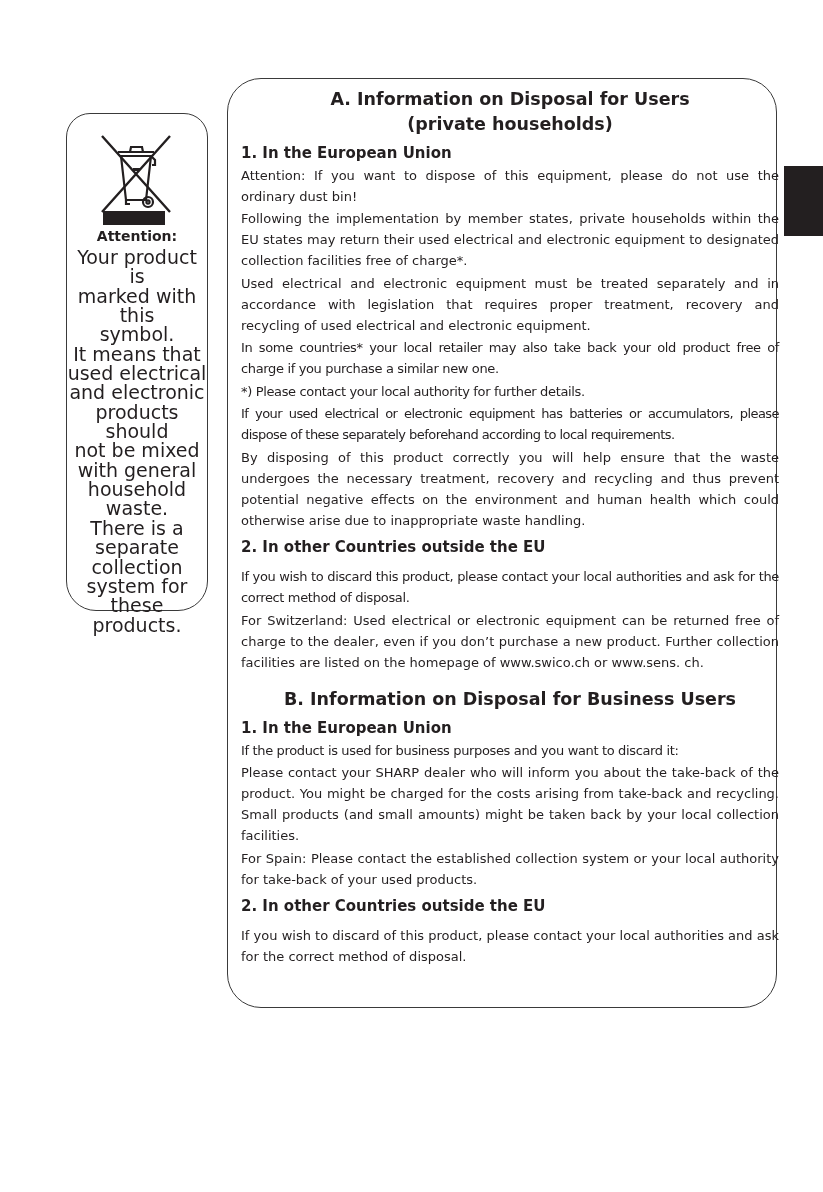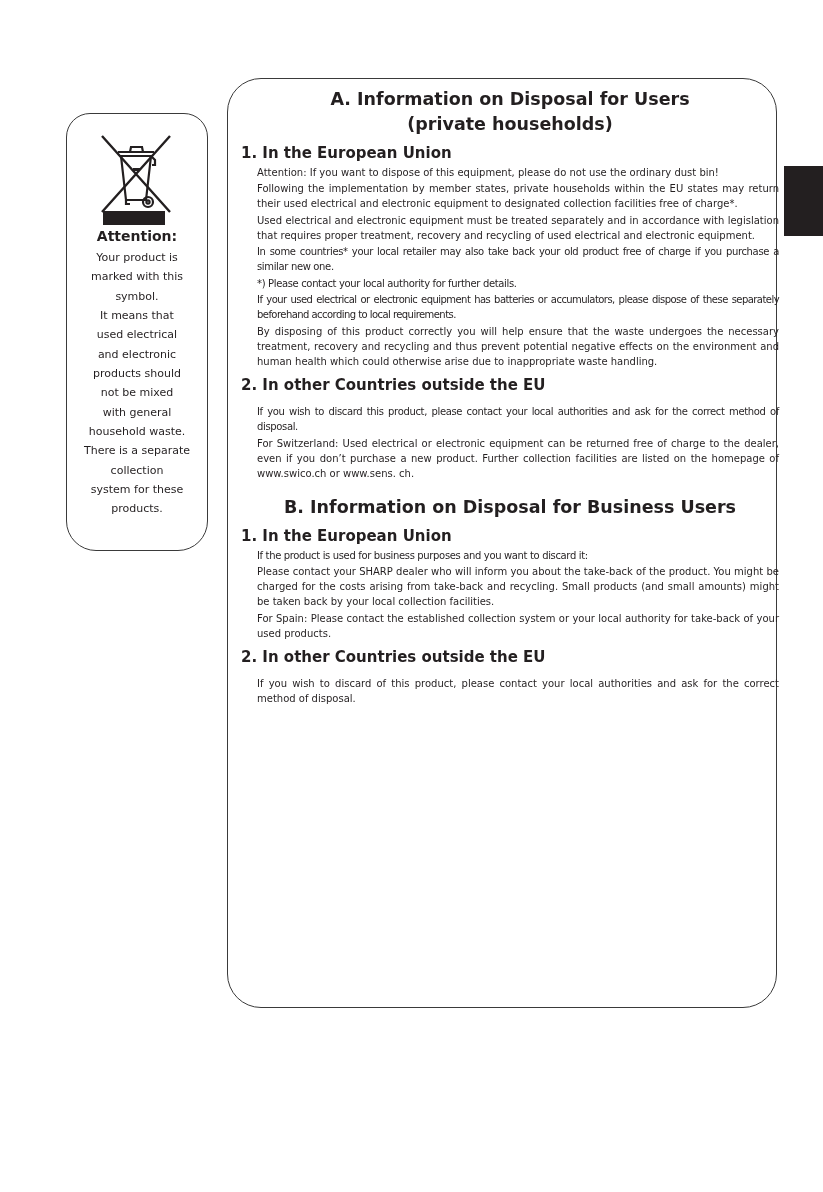--- a/index.html
+++ b/index.html
@@ -1,36 +1,36 @@
 <!DOCTYPE html>
 <html><head>
   <meta charset="utf-8">
   <style>
     html, body { margin: 0; padding: 0; background: #ffffff; }
     body { width: 823px; height: 1192px; position: relative; overflow: hidden; color: #231f20; font-family: "DejaVu Sans", "Liberation Sans", sans-serif; }
 
     .side-box {
-      position: absolute; left: 66px; top: 113px; width: 142px; height: 438px;
+      position: absolute; left: 66px; top: 113px; width: 142px; height: 498px;
       border: 1.3px solid #3a3a3a; border-radius: 24px 24px 30px 30px; box-sizing: border-box;
     }
     .weee-icon { position: absolute; left: 29px; top: 20px; width: 80px; height: 82px; }
     .black-bar { position: absolute; left: 36px; top: 97px; width: 62px; height: 14px; background: #231f20; }
     .side-title { position: absolute; left: 0; top: 114px; width: 100%; text-align: center; font-weight: bold; font-size: 14px; }
-    .side-text { position: absolute; left: 0; top: 134px; width: 100%; text-align: center; font-size: 11px; line-height: 19.35px; }
+    .side-text { position: absolute; left: 0; top: 134px; width: 100%; text-align: center; font-size: 19px; line-height: 19.35px; }
     .side-text span { display: block; }
 
     .main-box {
       position: absolute; left: 227px; top: 78px; width: 550px; height: 930px;
       border: 1.3px solid #3a3a3a; border-radius: 34px; box-sizing: border-box;
     }
     .content { position: absolute; left: 229px; top: 87px; width: 538px; font-size: 13.4px; padding-left: 12px; }
     .title { text-align: center; font-weight: bold; font-size: 17.5px; line-height: 25px; }
     .title-b { margin-top: 14px; }
     .subhead { font-weight: bold; font-size: 15px; line-height: 19.4px; margin-top: 7px; }
-    .para { text-align: justify; line-height: 15px; margin-top: 1.5px; font-size: 10px; margin-left: 16px; }
+    .para { text-align: justify; line-height: 21px; margin-top: 1.5px; font-size: 13px; }
     .para.tight { letter-spacing: -0.35px; }
     .para.tight2 { letter-spacing: -0.55px; }
     .sub-gap { margin-top: 9px; }
 
     .side-tab { position: absolute; left: 784px; top: 166px; width: 39px; height: 70px; background: #231f20; }
   </style>
 </head>
 <body>
 
 <div class="side-box">

